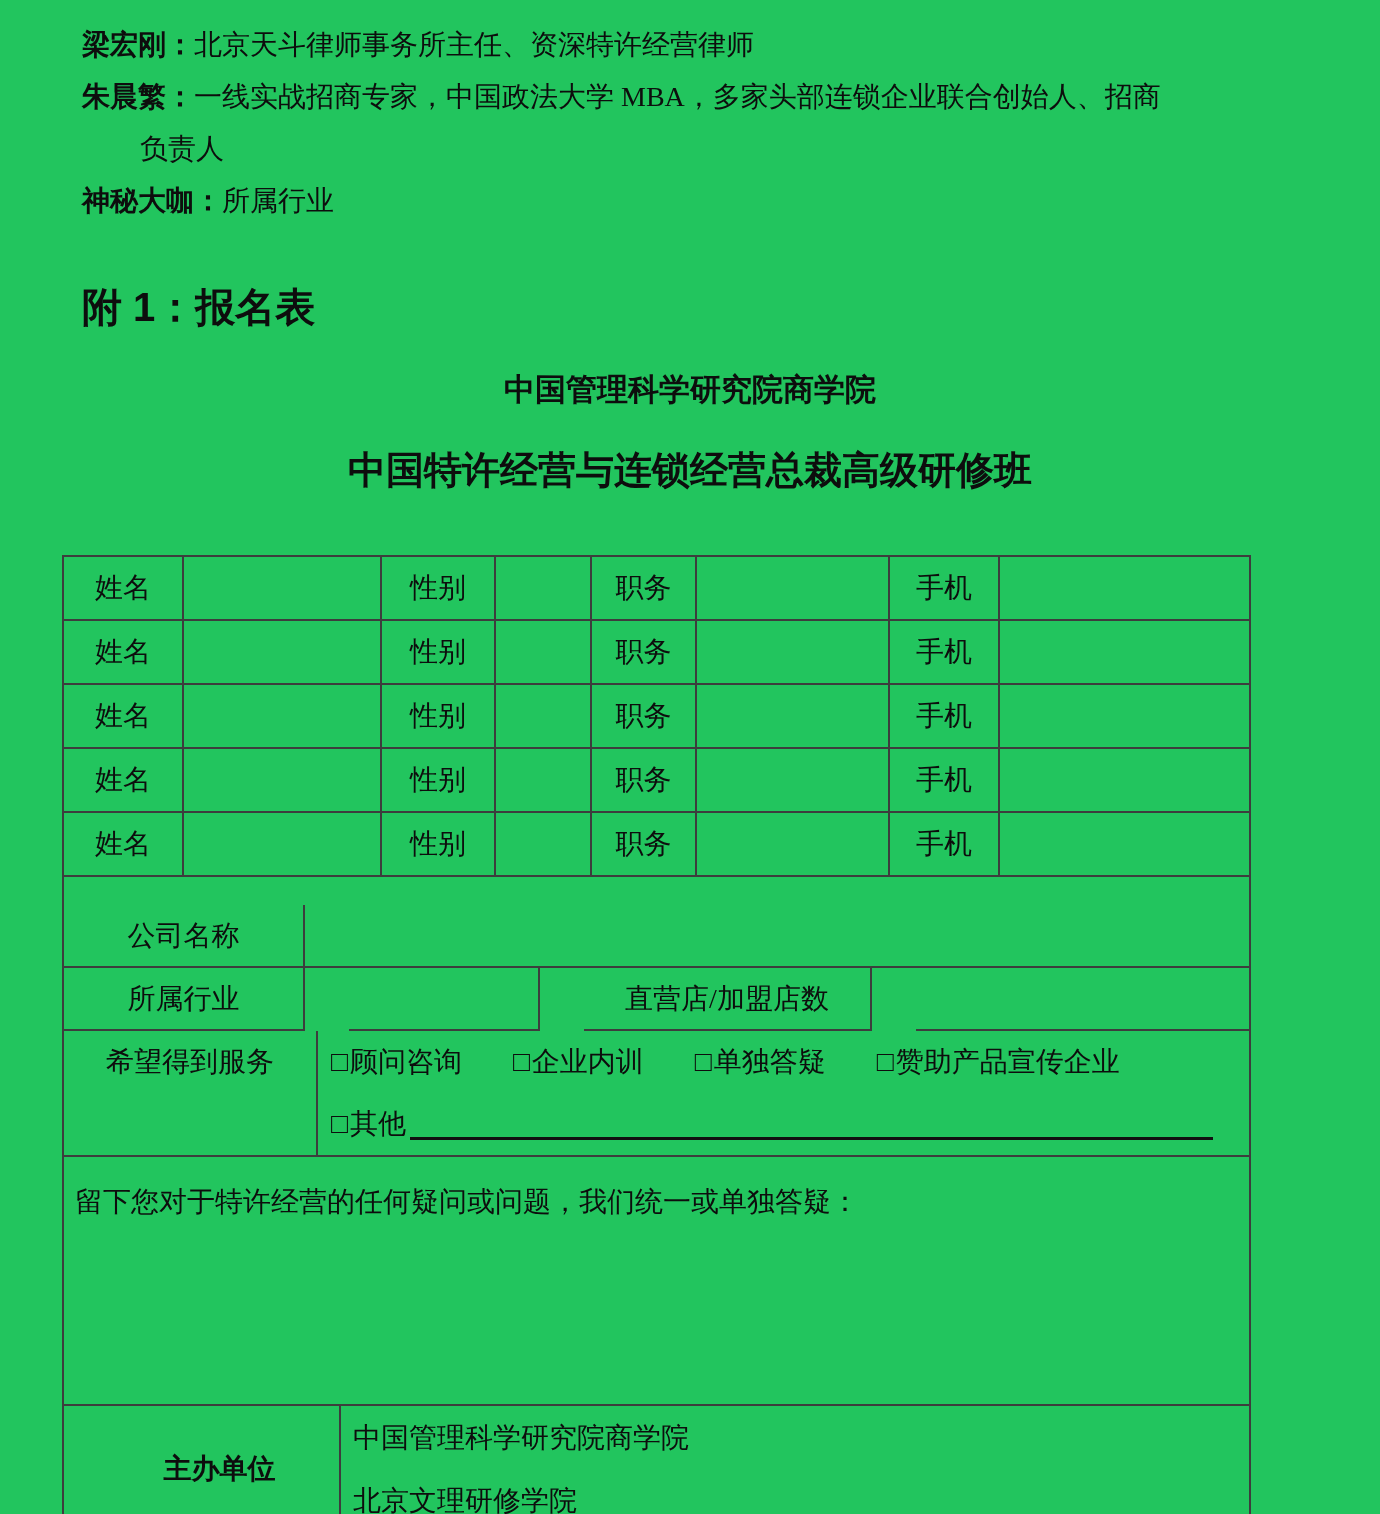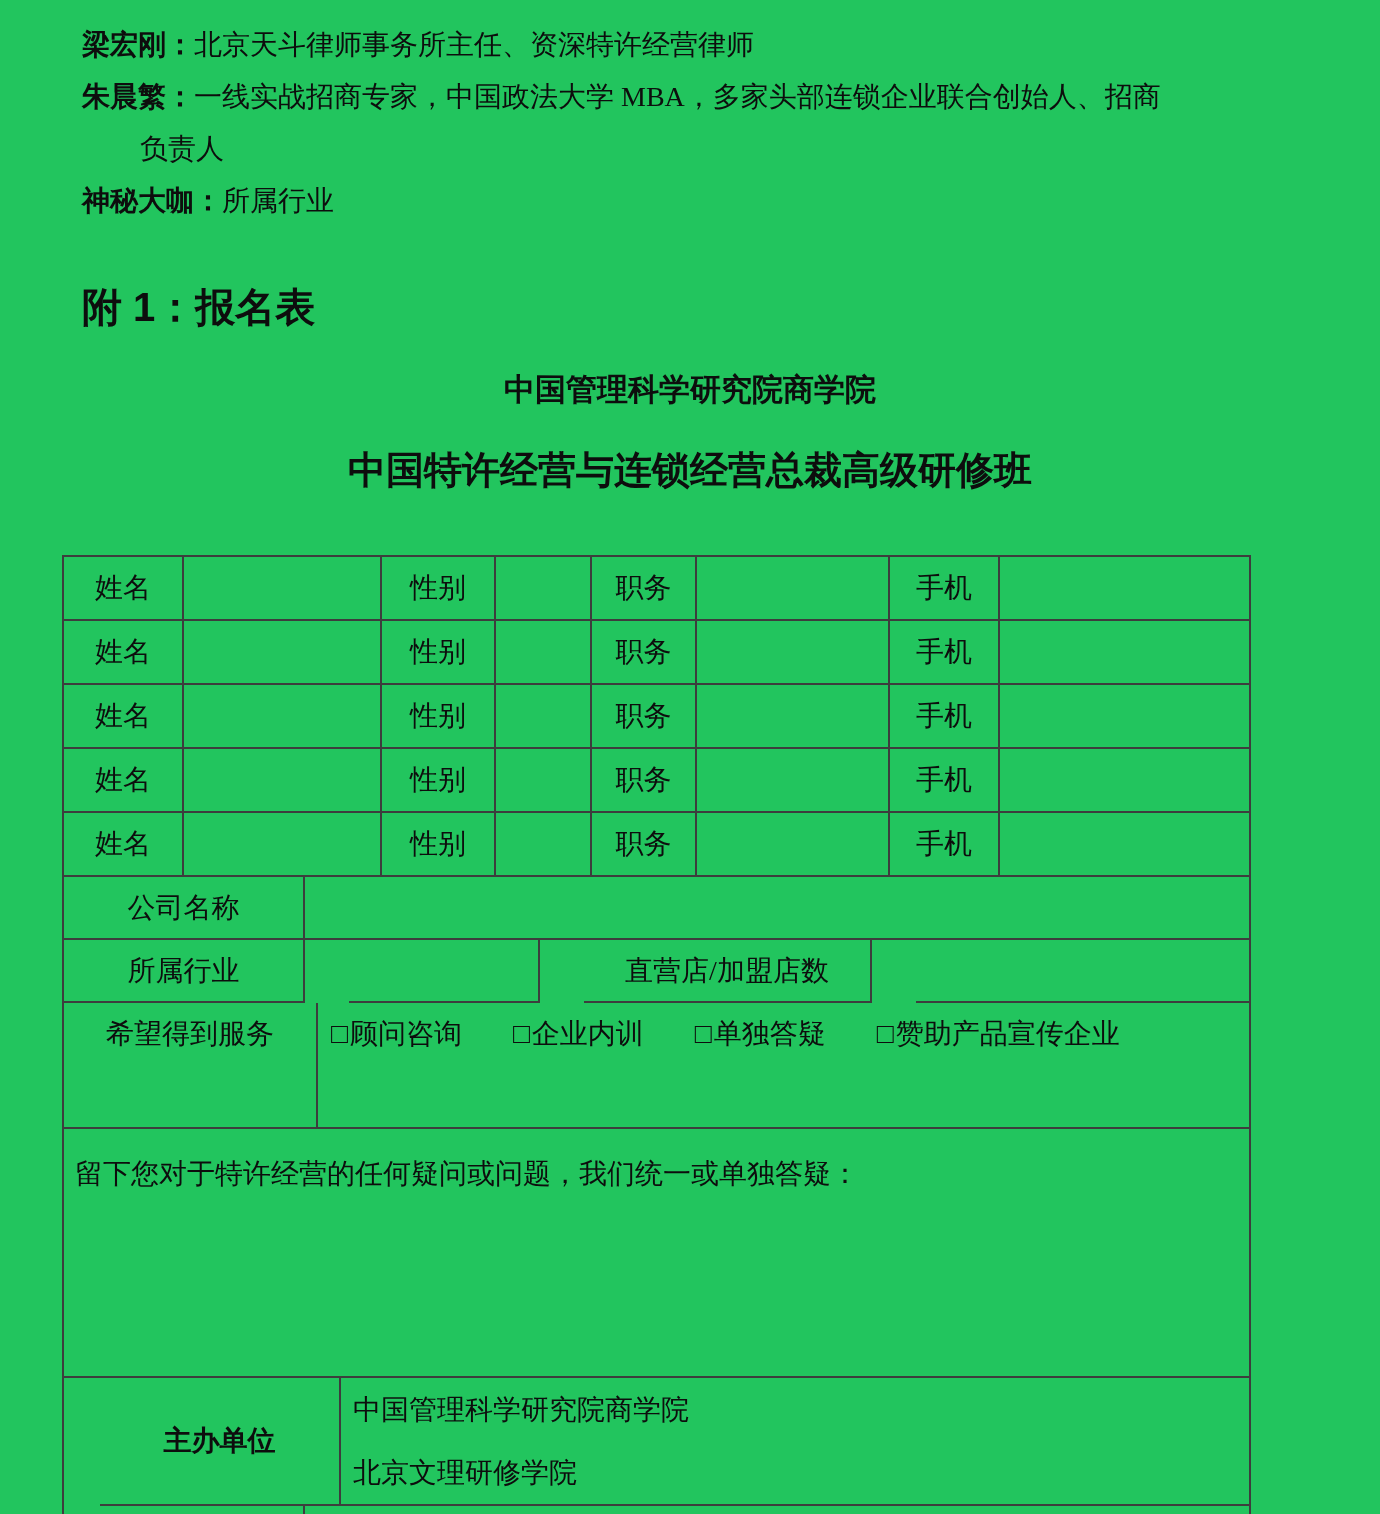--- a/index.html
+++ b/index.html
@@ -73,21 +73,21 @@
   .cell:last-child{ border-right:none; }
   .lbl{ text-align:center; }
   
   .member-row{ height:64px; }
   .member-row .cell{ line-height:62px; }
   .w-name-lbl{width:120px;} .w-name-val{width:198px;}
   .w-sex-lbl{width:114px;}  .w-sex-val{width:96px;}
   .w-title-lbl{width:105px;}.w-title-val{width:193px;}
   .w-phone-lbl{width:110px;}.w-phone-val{flex:1;}
   
-  .row-company{ height:63px; }
+  .row-company{ height:63px;margin-top:28px; }
   .row-company .cell{ line-height:61px; }
   .row-industry{ height:63px;gap:44px; }
   .row-industry .cell{ line-height:61px; }
   .w-wide-lbl{ width:241px; }
   .w-industry-val{ width:191px; }
   .w-stores-lbl{ width:288px; }
   .grow{ flex:1; }
   
   .row-services{ height:126px; }
   .w-services-lbl{ width:254px; line-height:62px; }
@@ -222,20 +222,24 @@
 
     <div class="frow row-services">
       <div class="cell lbl w-services-lbl">希望得到服务</div>
       <div class="cell services-content">
         <div class="svc-line1">
           <span class="opt"><span class="chk">□</span><span>顾问咨询</span></span>
           <span class="opt"><span class="chk">□</span><span>企业内训</span></span>
           <span class="opt"><span class="chk">□</span><span>单独答疑</span></span>
           <span class="opt"><span class="chk">□</span><span>赞助产品宣传企业</span></span>
         </div>
+        <div class="svc-line2">
+          <span><span class="chk">□</span><span>其他</span></span>
+          <span class="other-fill-line"></span>
+        </div>
       </div>
     </div>
 
     <div class="frow row-question">
       <div class="cell question-cell"><span>留下您对于特许经营的任何疑问或问题，我们统一或单独答疑：</span></div>
     </div>
 
     <div class="frow row-organizer">
       <div class="cell lbl organizer-lbl">主办单位</div>
       <div class="cell organizer-val grow">

